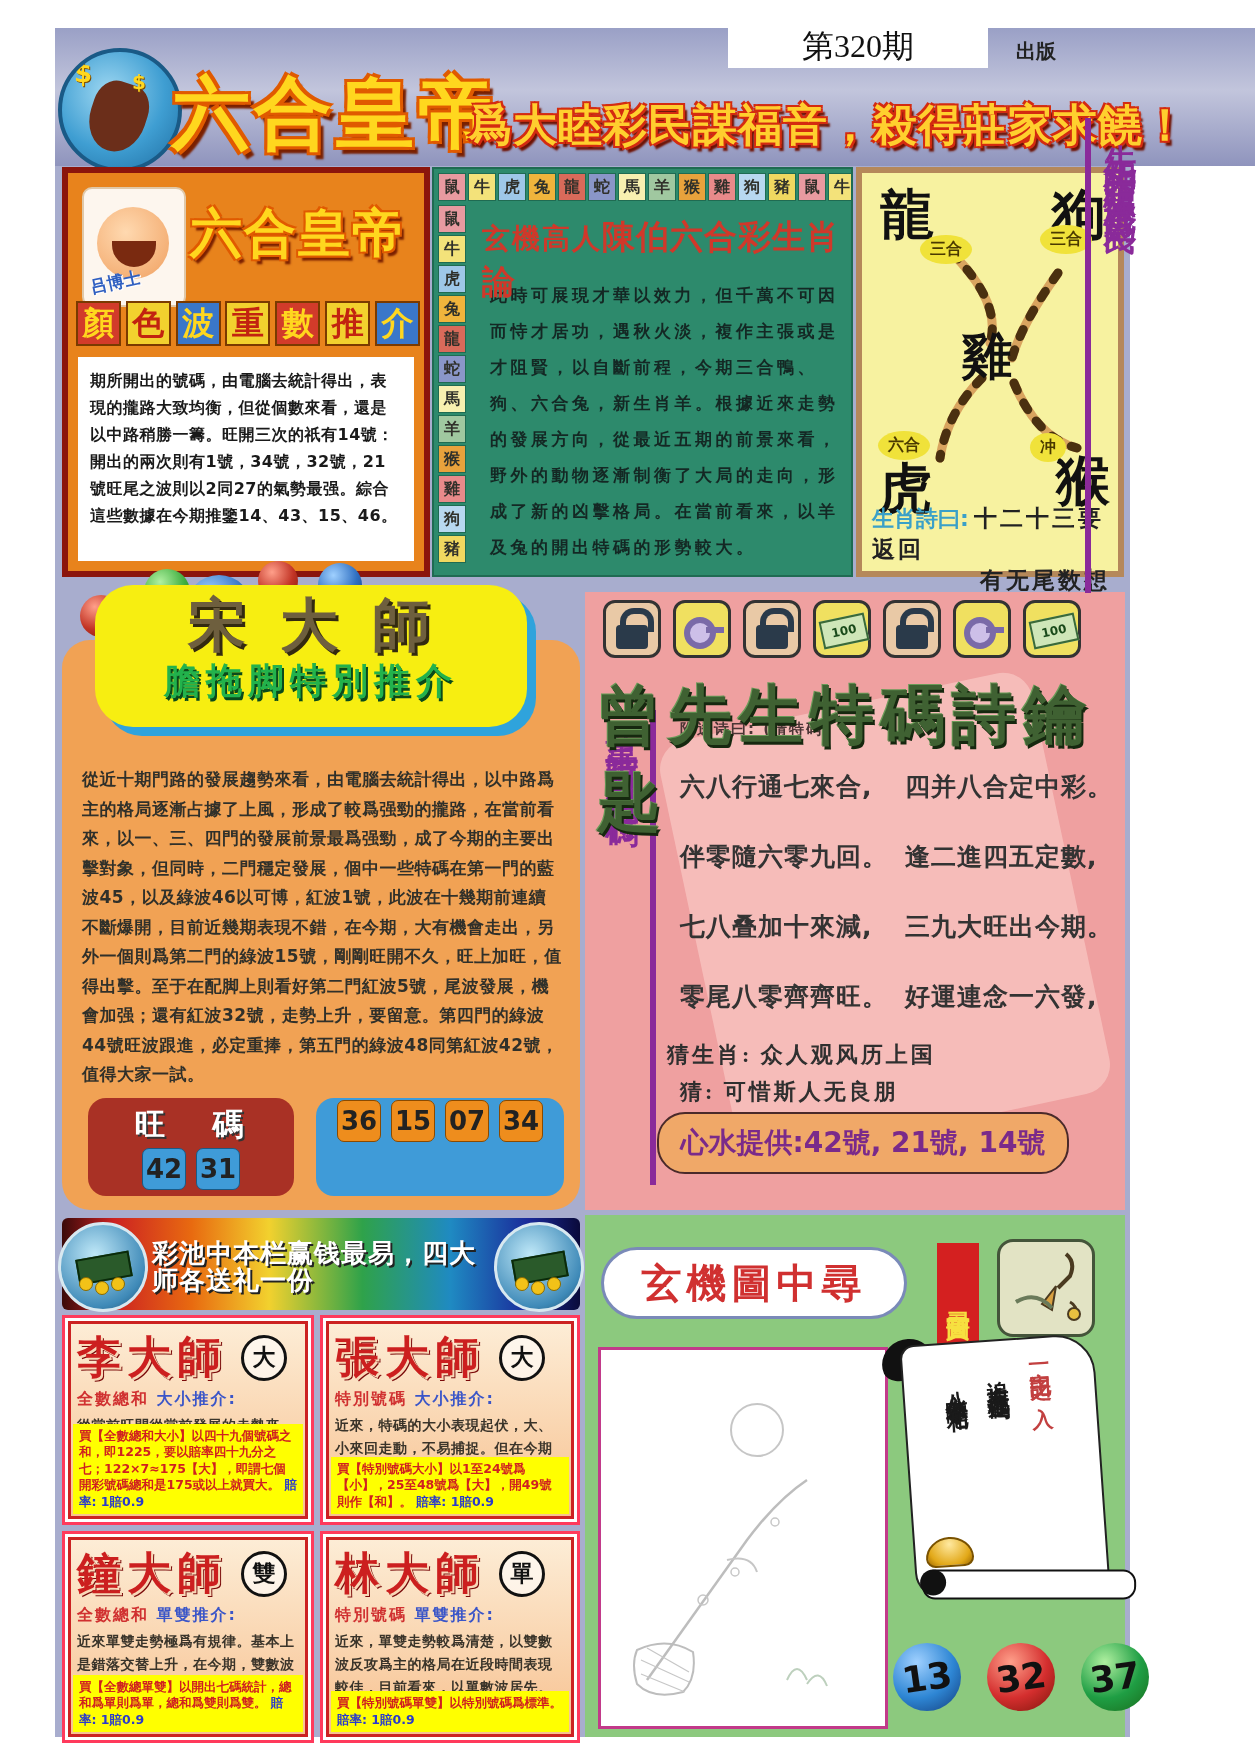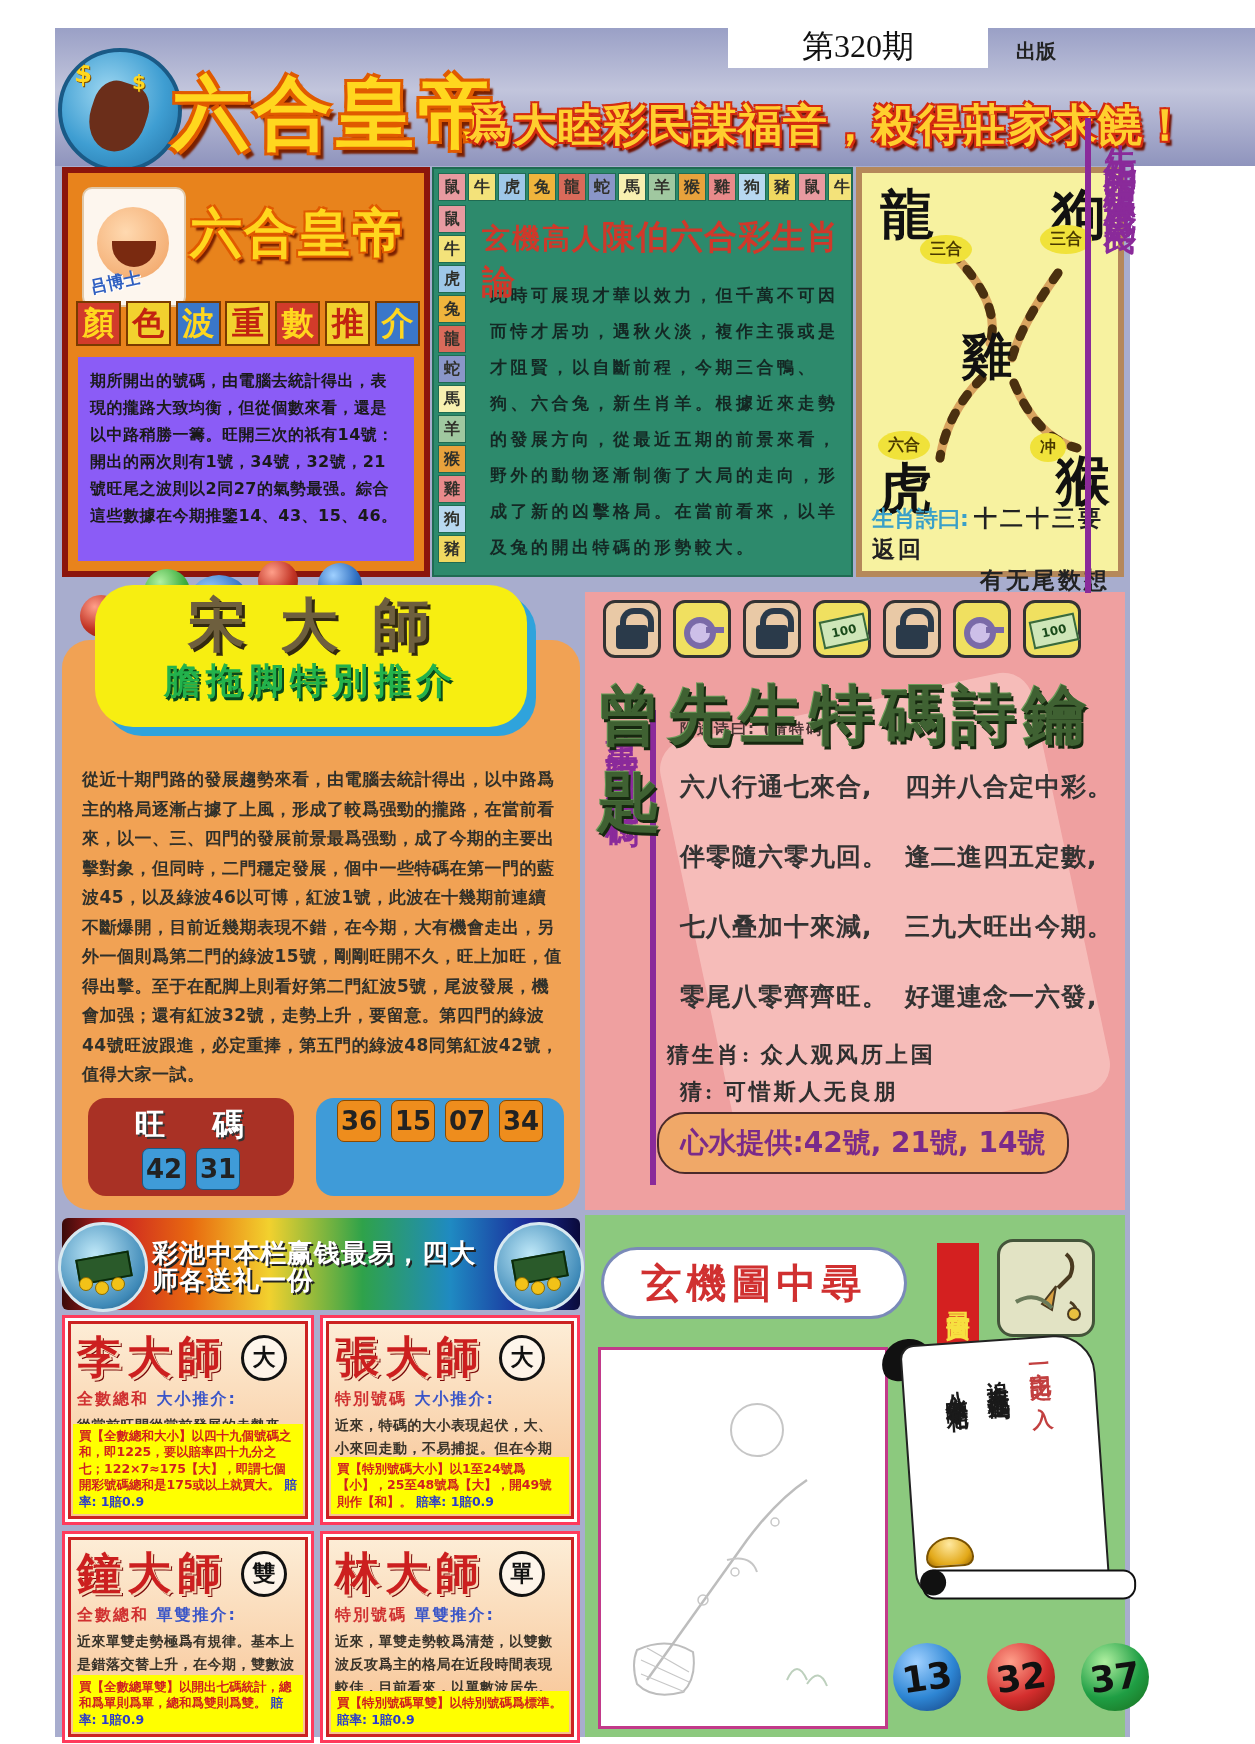--- a/index.html
+++ b/index.html
@@ -40,21 +40,21 @@
     background:radial-gradient(circle at 40% 35%,#ffd9b0,#f0a060);}
   .mascot-smile{position:absolute;left:28px;top:52px;width:44px;height:26px;border-radius:0 0 40px 40px;
     background:#7a2a10;}
   .mascot-label{position:absolute;left:6px;top:82px;font-size:17px;font-weight:bold;color:#2f5fc1;
     transform:rotate(-12deg);text-shadow:1px 1px 0 #fff;}
   .cw-title{left:122px;top:26px;font-size:52px;font-weight:bold;letter-spacing:2px;color:#ffd71e;
     text-shadow:-2px -2px 0 #e05a00,2px -2px 0 #e05a00,-2px 2px 0 #e05a00,2px 2px 0 #e05a00,4px 5px 2px #7a2000;}
   .cw-subtitle{left:8px;top:128px;width:344px;display:flex;justify-content:space-between;}
   .cw-subtitle .sub-char{width:45px;height:45px;display:flex;align-items:center;justify-content:center;
     font-size:32px;font-weight:bold;border:2px solid #7a3a00;box-sizing:border-box;}
-  .cw-content{left:10px;top:184px;width:336px;height:204px;background:#8b5cf6;padding:10px 12px 16px 12px;
+  .cw-content{left:10px;top:184px;width:336px;height:204px;background:#ffffff;padding:10px 12px 16px 12px;
     box-sizing:border-box;}
   .cw-text{font-size:16px;font-weight:600;line-height:27px;color:#1a1a1a;letter-spacing:0.5px;}
   .cw-balls{left:10px;top:388px;width:336px;height:110px;}
   .ball{position:absolute;border-radius:50%;display:flex;align-items:center;justify-content:center;
     font-weight:bold;color:#111;}
   .b-red{background:radial-gradient(circle at 35% 28%,#ff9f8a 0%,#c23425 55%,#7a140a 100%);}
   .b-blue{background:radial-gradient(circle at 35% 28%,#9fd0ff 0%,#2f6fc1 55%,#123a78 100%);}
   .b-green{background:radial-gradient(circle at 35% 28%,#b0f0a0 0%,#3fae3f 55%,#1a6a1a 100%);}
   .ball span{transform:rotate(-8deg);}
 

